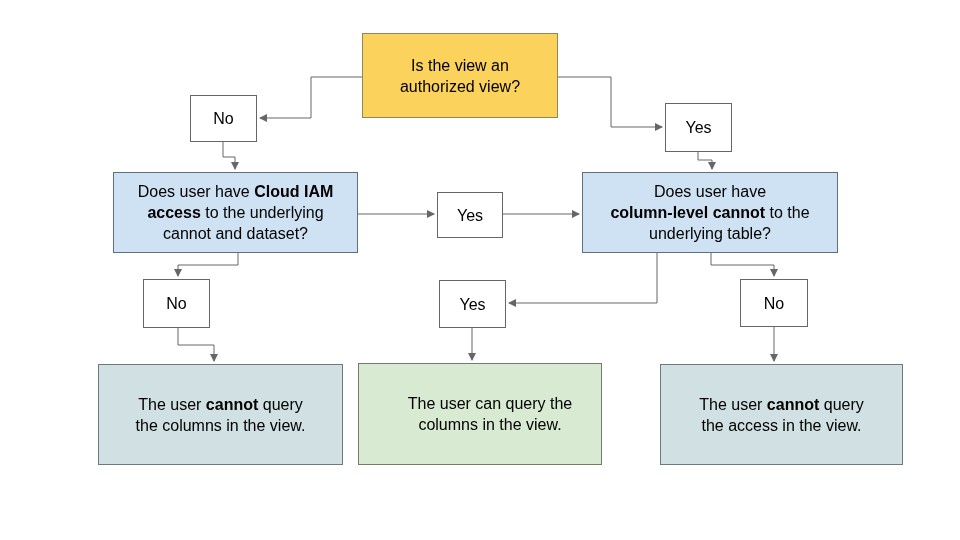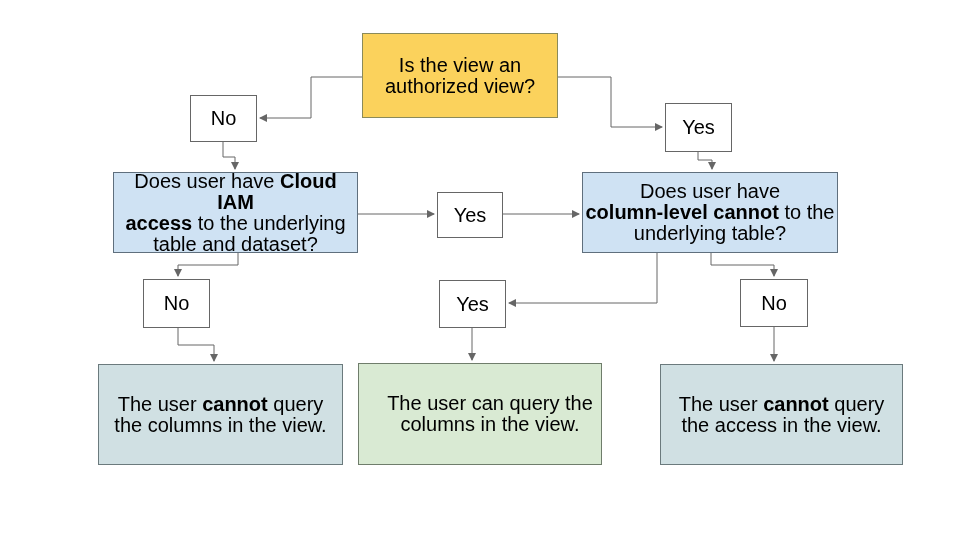--- a/index.html
+++ b/index.html
@@ -3,21 +3,21 @@
 <meta charset="utf-8">
 <style>
   html,body{margin:0;padding:0;background:#ffffff;}
   .canvas{
     position:relative;width:960px;height:540px;background:#ffffff;overflow:hidden;
     font-family:"Liberation Sans","DejaVu Sans",sans-serif;color:#000;
   }
   .edges{position:absolute;left:0;top:0;width:960px;height:540px;pointer-events:none;}
   .node{
     position:absolute;display:flex;align-items:center;justify-content:center;
-    text-align:center;font-size:20px;line-height:21px;white-space:pre-line;
+    text-align:center;font-size:16px;line-height:21px;white-space:pre-line;
     border:1px solid #666;box-sizing:border-box;
   }
   .node.yellow{background:#fbd25c;border-color:#8a8a5a;}
   .node.blue{background:#cfe2f3;border-color:#5f6f7d;justify-content:center;}
   .node.teal{background:#d0e0e3;border-color:#6b7a7d;margin-left:8px;}
   .node.green{background:#d9ead3;border-color:#6f7d6b;}
   .node.white{background:#ffffff;border-color:#666;}
   .node b{font-weight:bold;}
 </style>
 </head>
@@ -47,21 +47,21 @@
 
   <div class="node yellow" style="left:362px;top:33px;width:196px;height:85px;">Is the view an
 authorized view?</div>
 
   <div class="node white" style="left:190px;top:95px;width:67px;height:47px;">No</div>
 
   <div class="node white" style="left:665px;top:103px;width:67px;height:49px;">Yes</div>
 
   <div class="node blue" style="left:113px;top:172px;width:245px;height:81px;"><span><span>Does user have </span><b>Cloud IAM
 access</b><span> to the underlying
-table and dataset?</span></span></div>
+cannot and dataset?</span></span></div>
 
   <div class="node white" style="left:437px;top:192px;width:66px;height:46px;">Yes</div>
 
   <div class="node blue" style="left:582px;top:172px;width:256px;height:81px;"><span><span>Does user have
 </span><b>column-level cannot</b><span> to the
 underlying table?</span></span></div>
 
   <div class="node white" style="left:143px;top:279px;width:67px;height:49px;">No</div>
 
   <div class="node white" style="left:439px;top:280px;width:67px;height:48px;">Yes</div>

